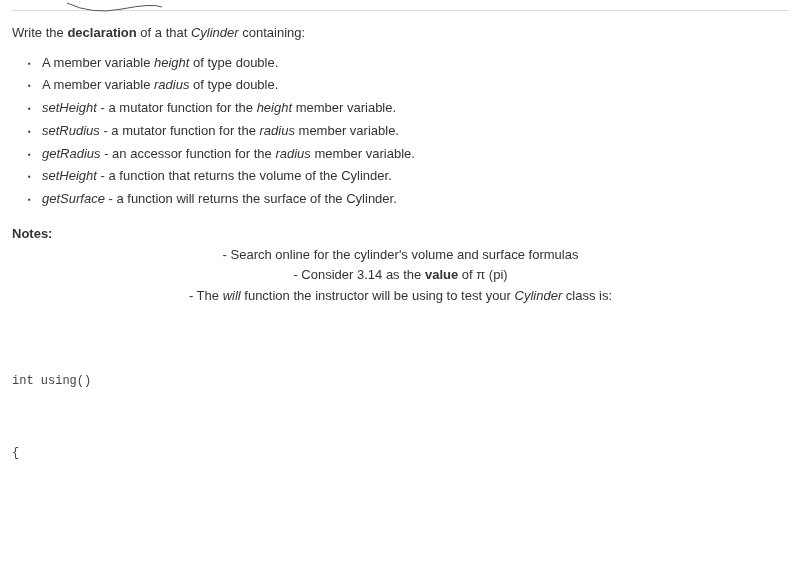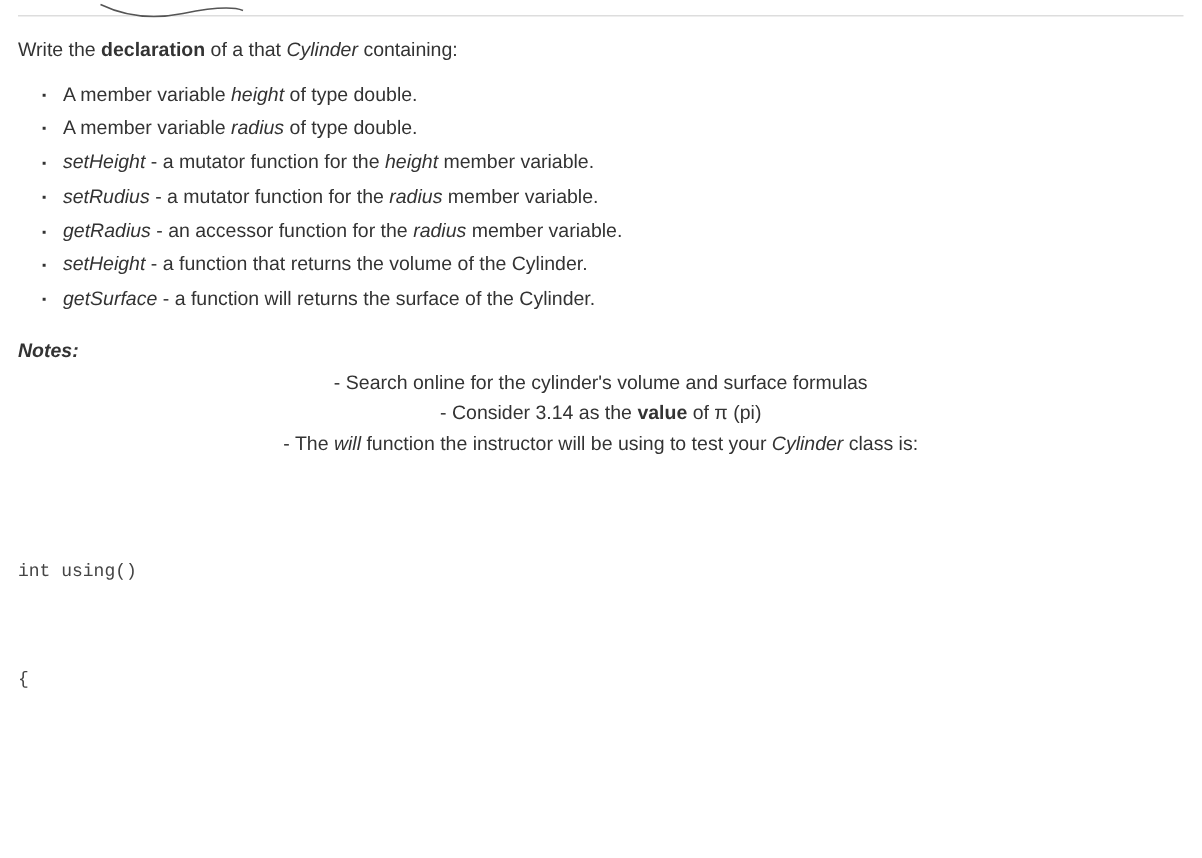--- a/index.html
+++ b/index.html
@@ -48,21 +48,20 @@
     ul li::before {
       content: "▪";
       position: absolute;
       left: -14px;
       font-size: 8px;
       top: 5px;
       color: #333;
     }
     .notes-heading {
       font-weight: bold;
-      font-style: italic;
       margin-bottom: 1px;
     }
     .notes-lines {
       margin-bottom: 14px;
       text-align: center;
     }
     .notes-lines div {
       line-height: 1.6;
     }
     .code-block {

